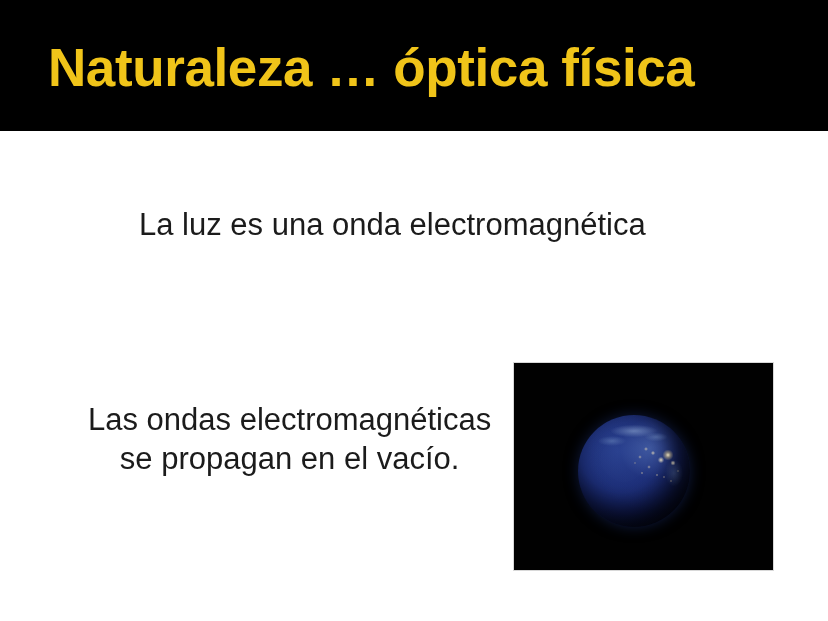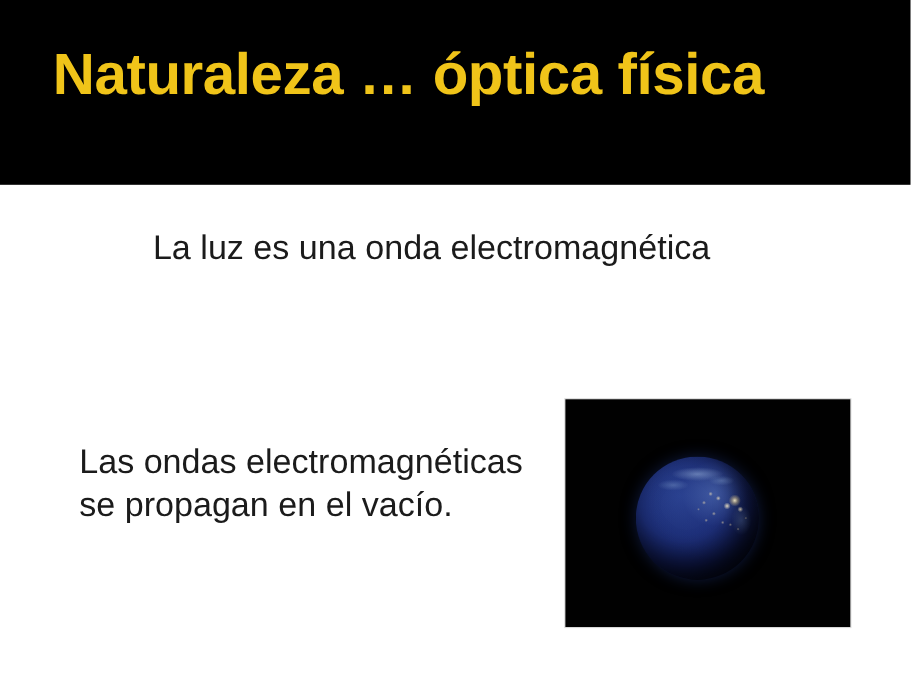--- a/index.html
+++ b/index.html
@@ -15,21 +15,21 @@
     overflow: hidden;
     font-family: "Liberation Sans", sans-serif;
   }
 
   
   #title-band {
     position: absolute;
     left: 0;
     top: 0;
     width: 828px;
-    height: 168px;
+    height: 131px;
     background: #000000;
   }
   #slide-title {
     position: absolute;
     left: 48px;
     top: 38px;
     margin: 0;
     font-family: "Liberation Sans", sans-serif;
     font-size: 53px;
     font-weight: bold;
@@ -49,22 +49,23 @@
     line-height: 39px;
     color: #1b1b1b;
     white-space: pre-line;
   }
   #body-line-1 {
     left: 119px;
     top: 205px;
     margin-left: 20px;
   }
   #body-line-2 {
-    left: 72px;
+    left: 88px;
     top: 400px;
+    text-align: center;
   }
 
   
   #earth-picture {
     position: absolute;
     left: 514px;
     top: 363px;
     width: 259px;
     height: 207px;
     background: #010101;

